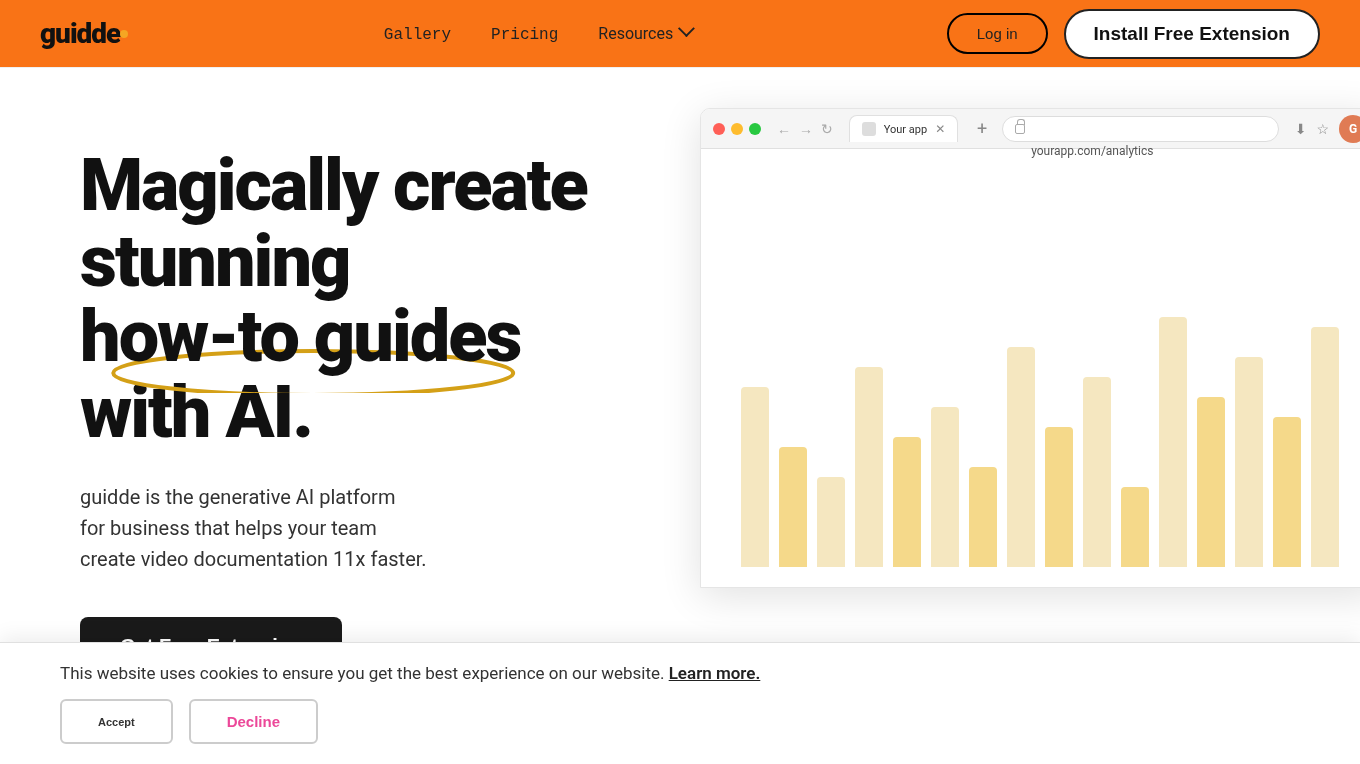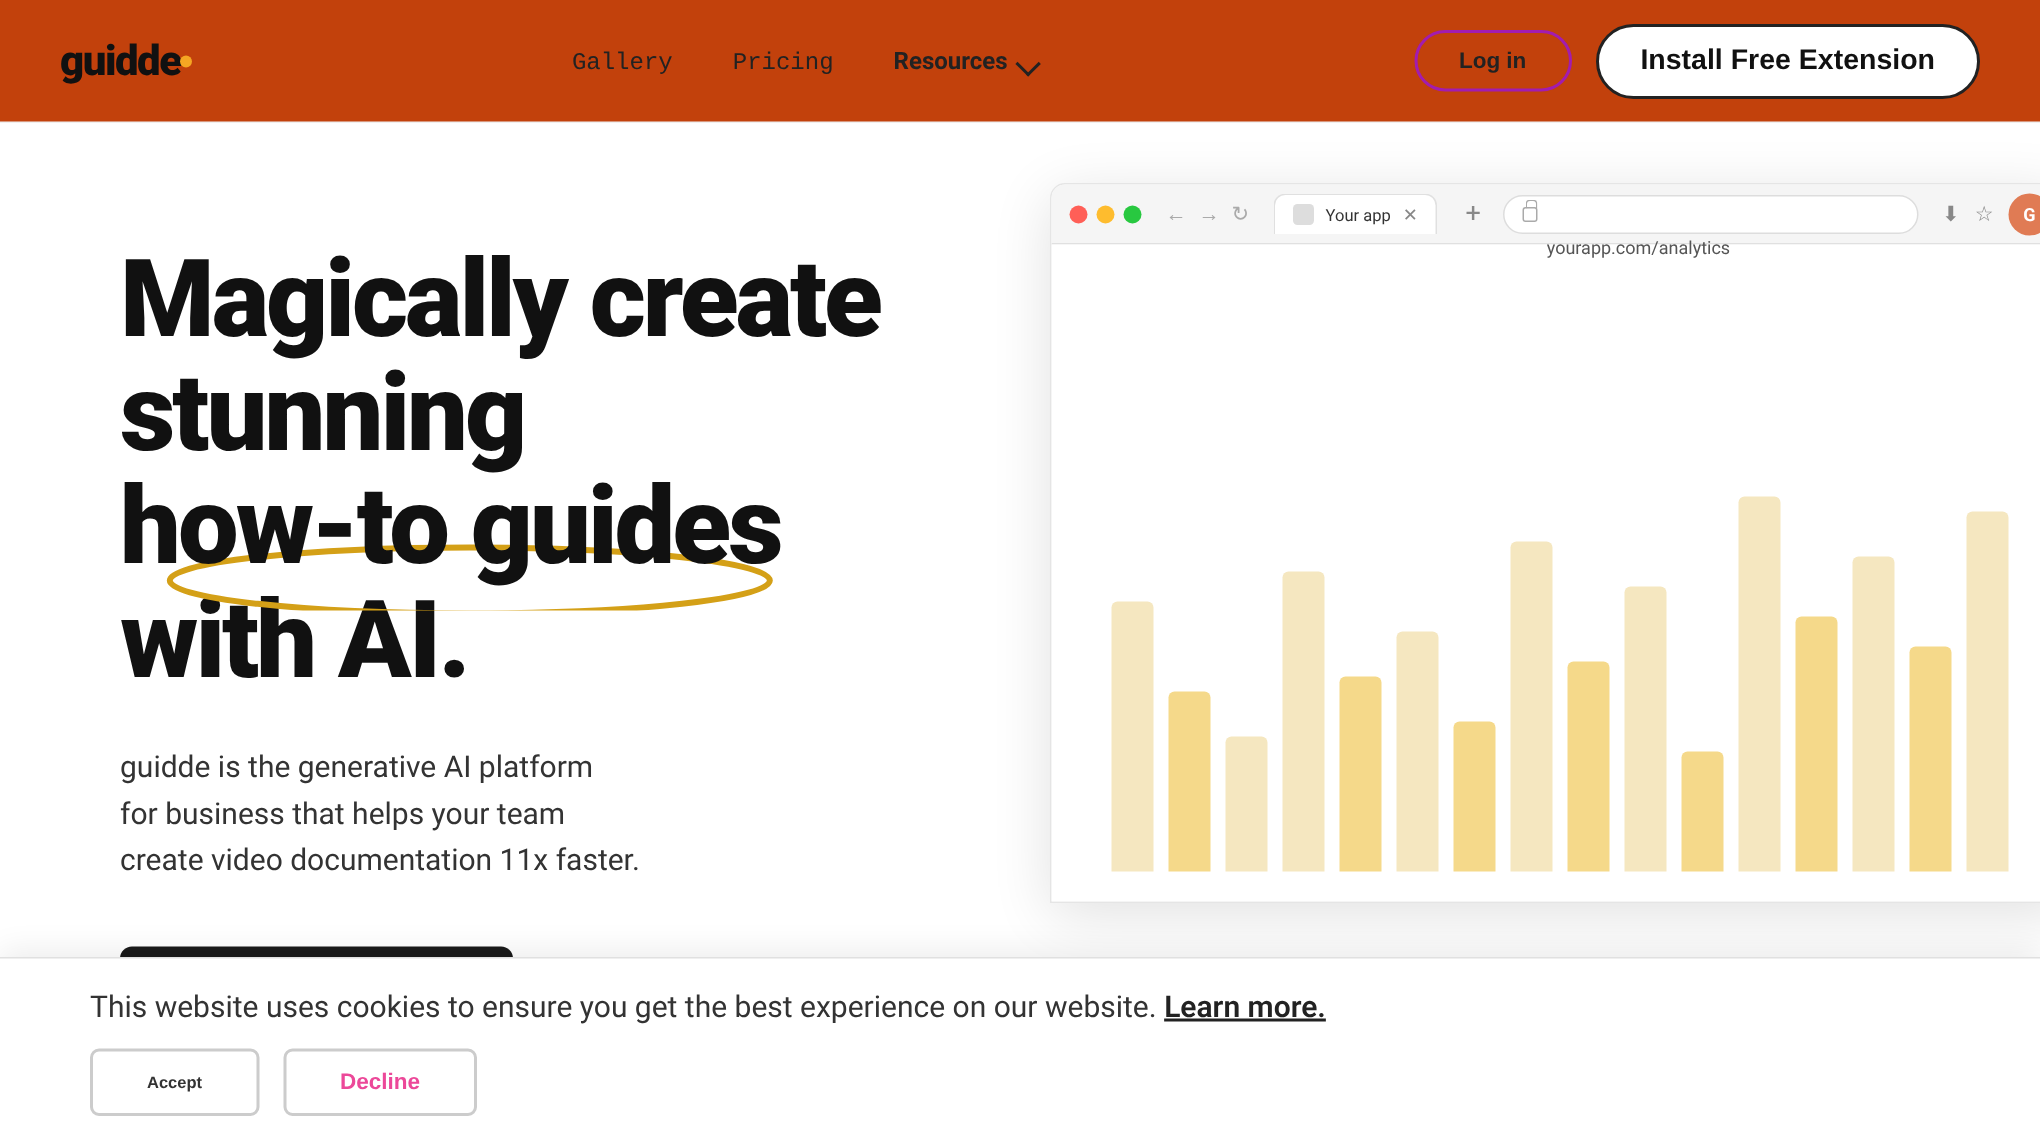--- a/index.html
+++ b/index.html
@@ -16,25 +16,25 @@
       overflow-x: hidden;
       position: relative;
     }
 
     
     nav {
       display: flex;
       align-items: center;
       justify-content: space-between;
       padding: 0 40px;
-      height: 82px;
+      height: 68px;
       border-bottom: 1px solid #f0f0f0;
       position: relative;
       z-index: 10;
-      background: #c2410c;
+      background: #f97316;
     }
 
     .nav-logo {
       display: flex;
       align-items: center;
     }
 
     .nav-links {
       display: flex;
       align-items: center;
@@ -45,50 +45,50 @@
     .nav-links a {
       text-decoration: none;
       color: #222;
       font-size: 16px;
       font-weight: 500;
       font-family: Liberation Mono, monospace;
     }
 
     .nav-resources {
       display: flex;
-      align-items: flex-end;
+      align-items: flex-start;
       gap: 6px;
       cursor: pointer;
       font-size: 16px;
-      font-weight: 700;
+      font-weight: 400;
       color: #222;
     }
 
     .chevron-down {
       width: 12px;
       height: 12px;
       border-right: 2px solid #222;
       border-bottom: 2px solid #222;
       transform: rotate(45deg) translateY(-2px);
       display: inline-block;
     }
 
     .nav-right {
       display: flex;
       align-items: center;
       gap: 16px;
     }
 
     .btn-login {
       padding: 10px 28px;
-      border: 2px solid #a21caf;
+      border: 2px solid #000000;
       border-radius: 50px;
       background: transparent;
       font-size: 15px;
-      font-weight: 700;
+      font-weight: 400;
       cursor: pointer;
       color: #222;
     }
 
     .btn-install {
       padding: 12px 28px;
       border: 2px solid #222;
       border-radius: 50px;
       background: #fff;
       font-size: 19px;
@@ -340,21 +340,21 @@
       padding: 20px 60px;
       z-index: 100;
       box-shadow: 0 -4px 20px rgba(0,0,0,0.08);
     }
 
     .cookie-text-block {
       margin-bottom: 12px;
     }
 
     .cookie-text-1 {
-      font-size: 20px;
+      font-size: 17px;
       color: #333;
       margin-bottom: 10px;
     }
 
     .cookie-text-1 a {
       color: #222;
       font-weight: 600;
       text-decoration: underline;
     }
 

